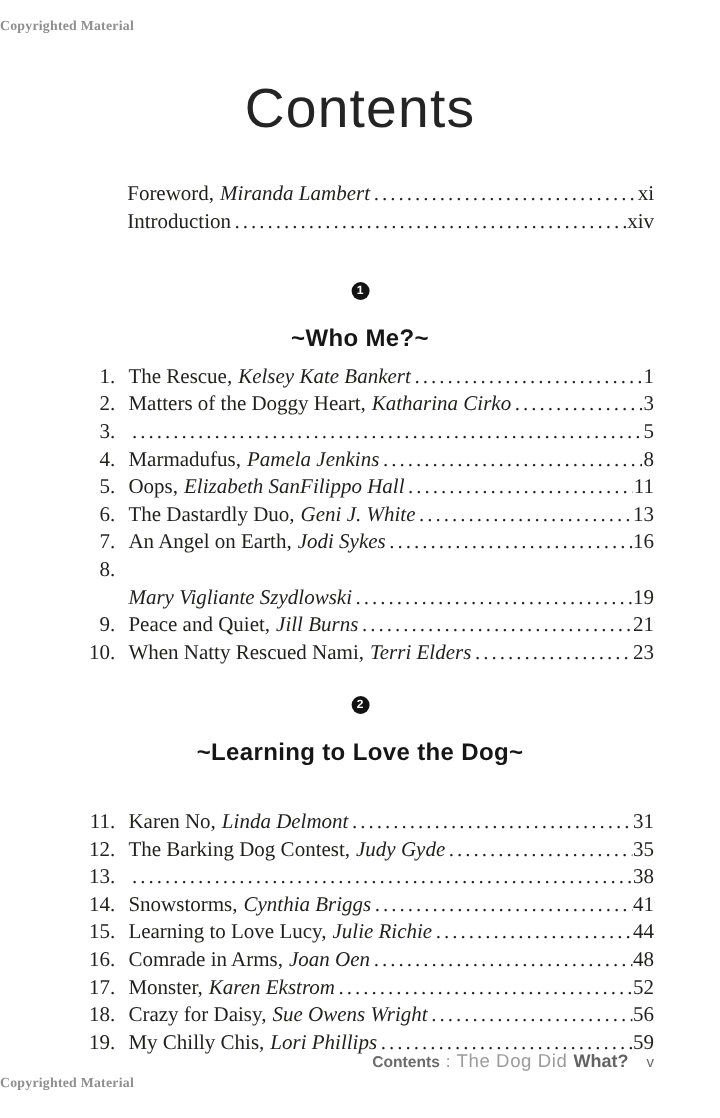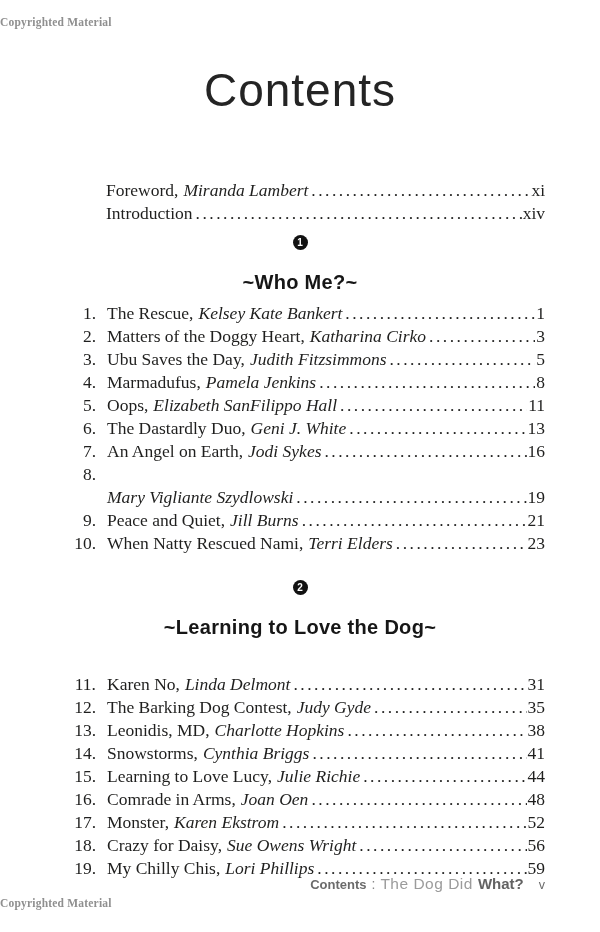--- a/index.html
+++ b/index.html
@@ -21,21 +21,21 @@
 
   
   .page-title {
     top:64px; width:100%; text-align:center;
     font-family:"Liberation Sans", sans-serif;
     font-weight:400; font-size:46px; line-height:52px;
     color:#242424; letter-spacing:1px;
   }
 
   
-  .front-matter { top:179px; left:106px; width:439px; }
+  .front-matter { top:150px; left:106px; width:439px; }
 
   
   .section-head { width:100%; text-align:center; }
   .section-head-1 { top:232px; }
   .section-head-2 { top:577px; }
   .section-badge {
     display:inline-block; width:15px; height:15px; border-radius:50%;
     background:#121212; color:#ffffff;
     font-family:"Liberation Sans", sans-serif; font-weight:700;
     font-size:10px; line-height:15px; text-align:center;
@@ -112,21 +112,20 @@
     <span class="pg">1</span>
   </div>
     <div class="row">
     <span class="num">2.</span>
     <span class="txt"><span class="title">Matters of the Doggy Heart,</span><span class="author">Katharina Cirko</span></span>
     <span class="leader">........................................................................................................................</span>
     <span class="pg">3</span>
   </div>
     <div class="row">
     <span class="num">3.</span>
-    <span class="txt"><span class="title">Ubu Saves the Day,</span><span class="author">Judith Fitzsimmons</span></span>
     <span class="leader">........................................................................................................................</span>
     <span class="pg">5</span>
   </div>
     <div class="row">
     <span class="num">4.</span>
     <span class="txt"><span class="title">Marmadufus,</span><span class="author">Pamela Jenkins</span></span>
     <span class="leader">........................................................................................................................</span>
     <span class="pg">8</span>
   </div>
     <div class="row">
@@ -184,21 +183,20 @@
     <span class="pg">31</span>
   </div>
     <div class="row">
     <span class="num">12.</span>
     <span class="txt"><span class="title">The Barking Dog Contest,</span><span class="author">Judy Gyde</span></span>
     <span class="leader">........................................................................................................................</span>
     <span class="pg">35</span>
   </div>
     <div class="row">
     <span class="num">13.</span>
-    <span class="txt"><span class="title">Leonidis, MD,</span><span class="author">Charlotte Hopkins</span></span>
     <span class="leader">........................................................................................................................</span>
     <span class="pg">38</span>
   </div>
     <div class="row">
     <span class="num">14.</span>
     <span class="txt"><span class="title">Snowstorms,</span><span class="author">Cynthia Briggs</span></span>
     <span class="leader">........................................................................................................................</span>
     <span class="pg">41</span>
   </div>
     <div class="row">

